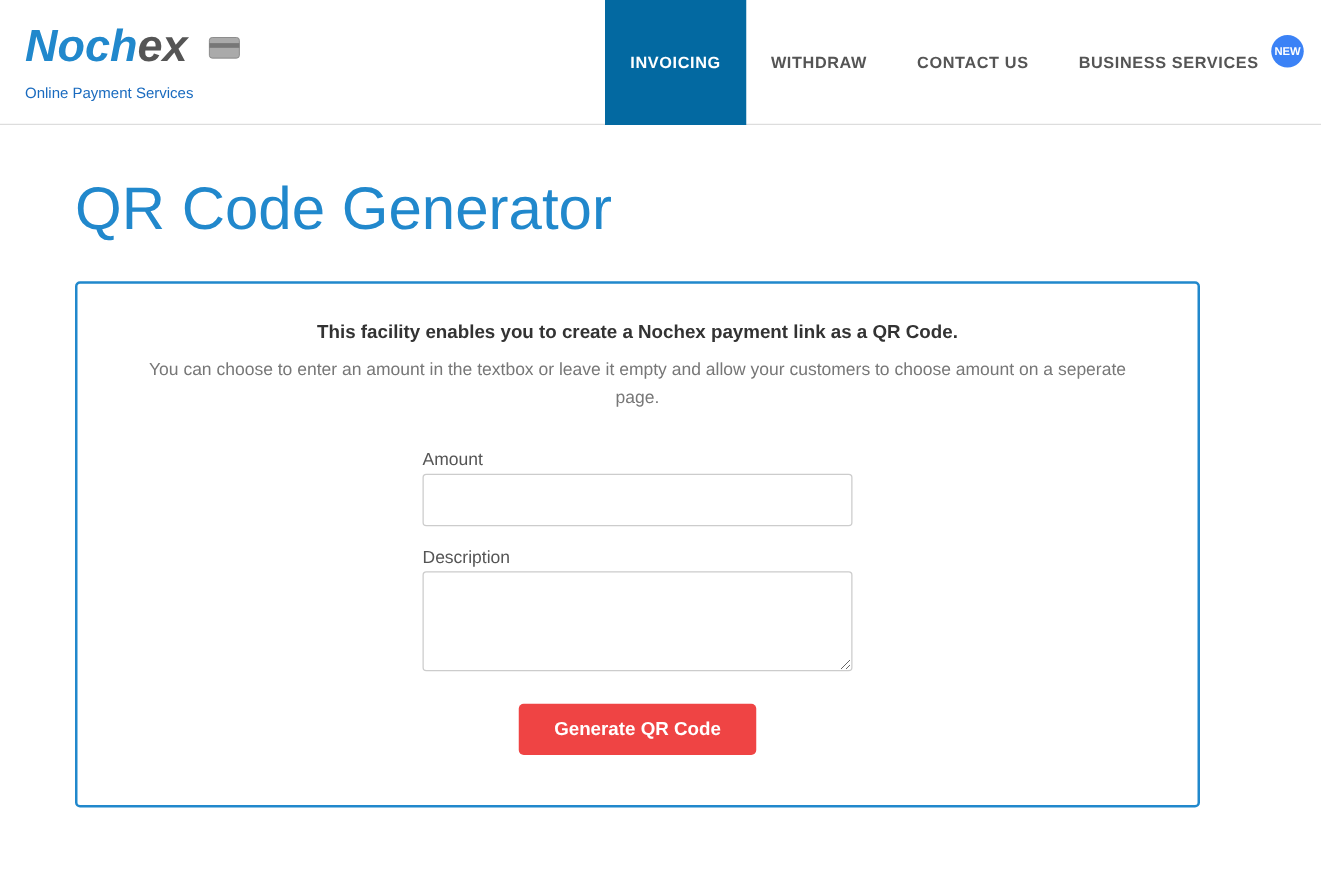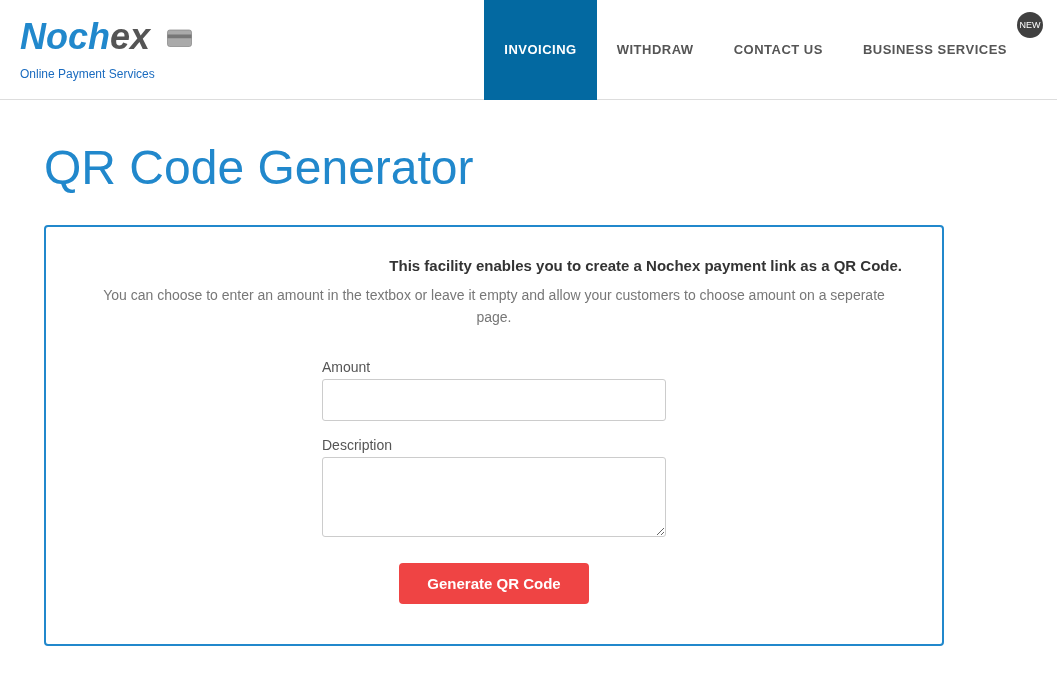--- a/index.html
+++ b/index.html
@@ -76,38 +76,38 @@
       position: relative;
     }
 
     .nav-item.active {
       background: #0369a1;
       color: #fff;
     }
 
     .new-badge {
       position: absolute;
-      top: 12px;
+      top: 28px;
       right: -6px;
-      background: #404040;
+      background: #3b82f6;
       color: #fff;
       font-size: 9px;
-      font-weight: normal;
+      font-weight: bold;
       border-radius: 50%;
       width: 26px;
       height: 26px;
       display: flex;
       align-items: center;
       justify-content: center;
       letter-spacing: 0;
     }
 
     
     .page-content {
-      padding: 40px 44px;
+      padding: 40px 60px;
     }
 
     .page-title {
       font-size: 48px;
       font-weight: 300;
       color: #2188cc;
       margin-bottom: 30px;
     }
 
     
@@ -121,21 +121,20 @@
     .panel-description {
       text-align: center;
       margin-bottom: 30px;
     }
 
     .panel-description .bold-line {
       font-weight: bold;
       font-size: 15px;
       color: #333;
       margin-bottom: 10px;
-      text-align: right;
     }
 
     .panel-description .normal-line {
       font-size: 14px;
       color: #777;
       line-height: 1.6;
     }
 
     .form-fields {
       display: flex;

